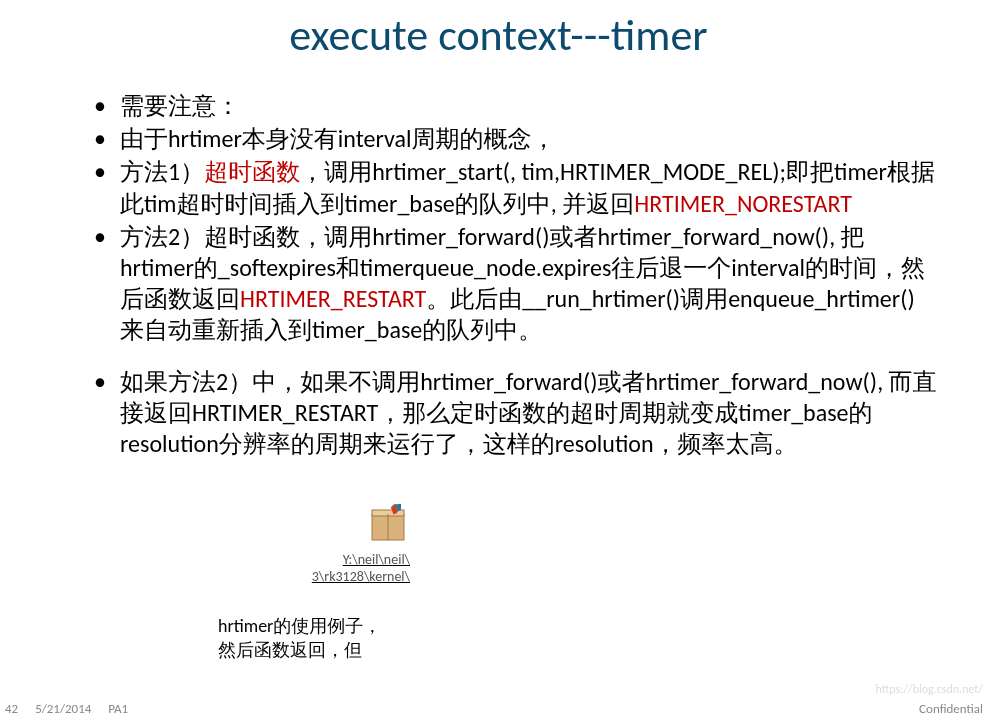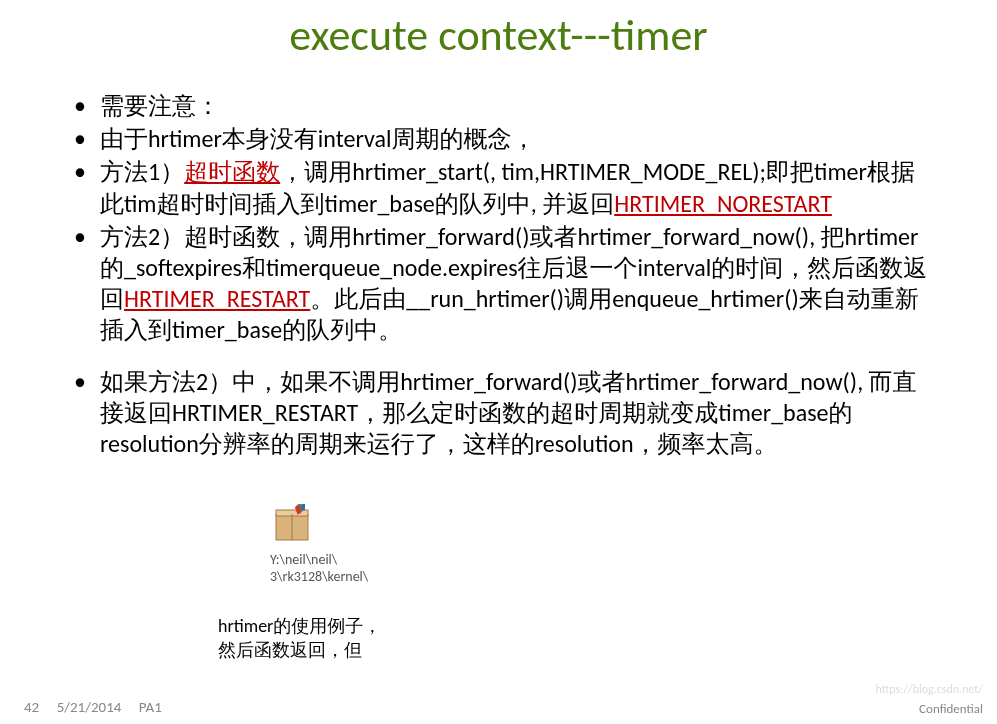--- a/index.html
+++ b/index.html
@@ -14,69 +14,70 @@
   }
   .slide {
     width: 997px;
     height: 724px;
     position: relative;
     box-sizing: border-box;
   }
   .title {
     text-align: center;
     font-size: 44px;
-    color: #4d7c0f;
+    color: #0c4a6e;
     padding-top: 8px;
     padding-bottom: 8px;
   }
   .content {
-    padding: 20px 60px 0 80px;
+    padding: 20px 60px 0 100px;
     font-size: 24px;
     color: #000;
     line-height: 1.3;
   }
   .bullet {
     position: relative;
     padding-left: 20px;
     margin-bottom: 2px;
   }
   .bullet::before {
     content: "•";
     position: absolute;
     left: -6px;
     top: 0;
     color: #000;
   }
-  .red { color: #c00000; text-decoration: underline; }
+  .red { color: #c00000; }
   .spacer { height: 18px; }
   .file-icon-wrap {
     position: absolute;
     top: 500px;
     left: 270px;
     width: 140px;
-    text-align: left;
+    text-align: right;
+    text-decoration: underline;
   }
   .file-caption {
     font-size: 14px;
     color: #555;
     line-height: 1.2;
     margin-top: 4px;
   }
   .notes {
     position: absolute;
     top: 614px;
     left: 218px;
     font-size: 18px;
     line-height: 1.35;
   }
   .footer-left {
     position: absolute;
     bottom: 8px;
-    left: 24px;
-    font-size: 15px;
+    left: 5px;
+    font-size: 13px;
     color: #888;
   }
   .footer-left span { margin-right: 14px; }
   .footer-right {
     position: absolute;
     bottom: 8px;
     right: 14px;
     font-size: 13px;
     color: #888;
     margin-top: 15px;

